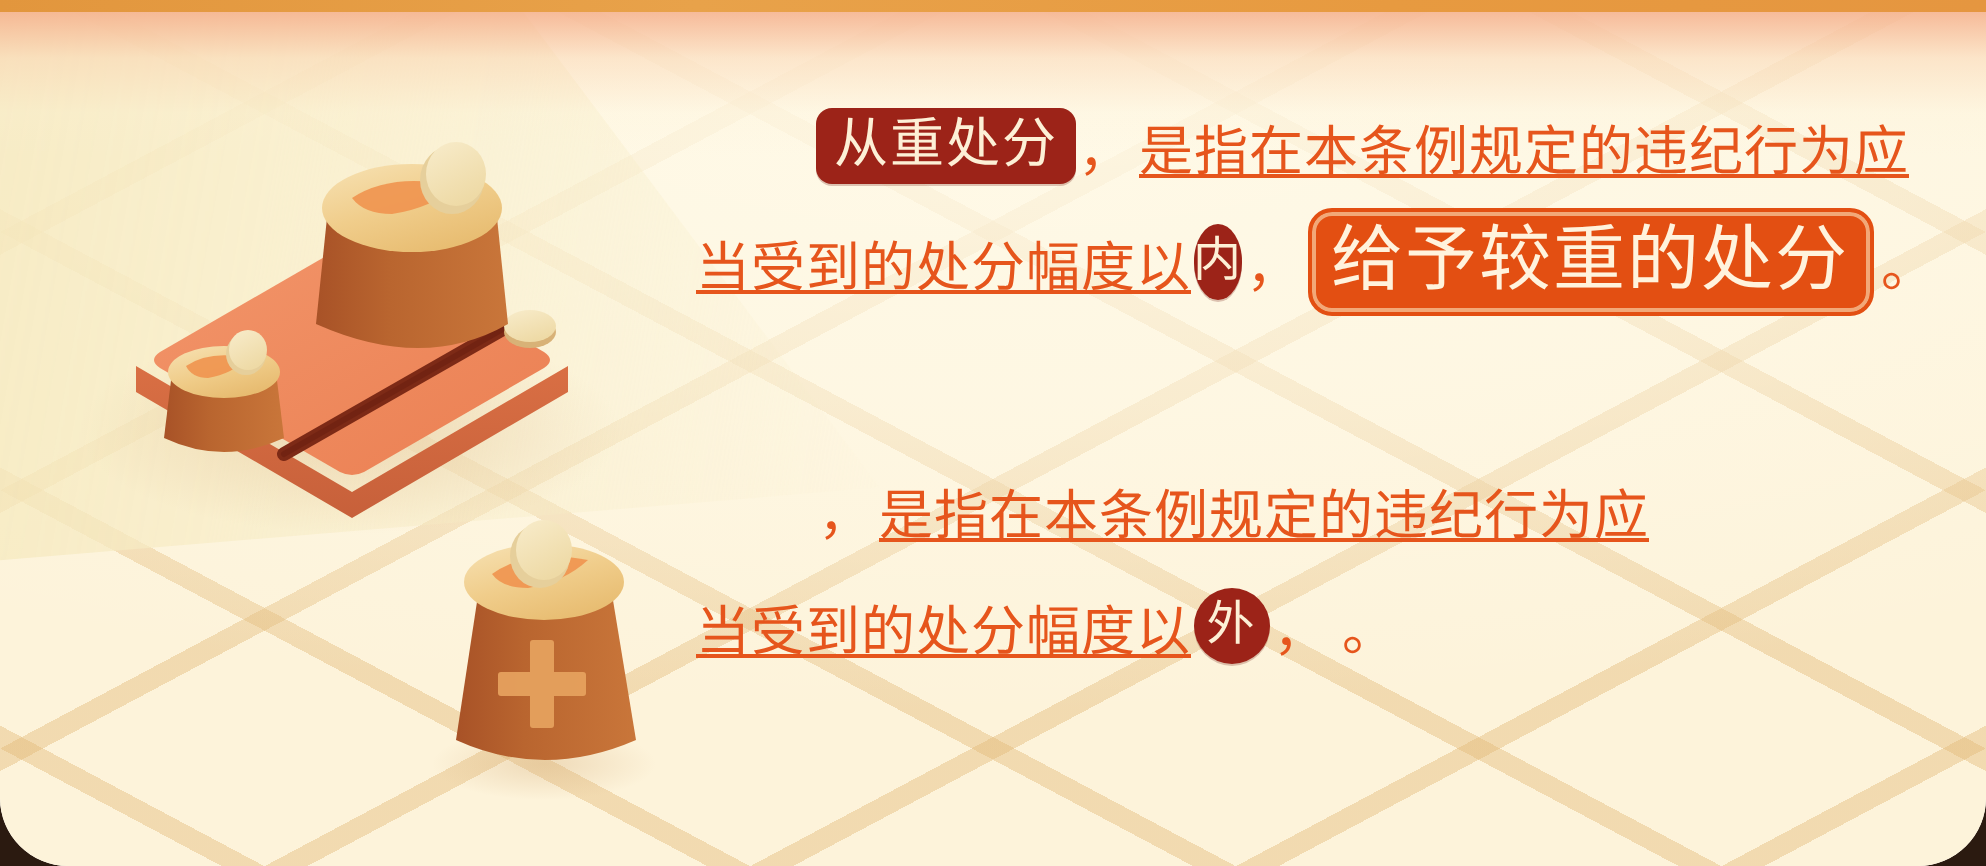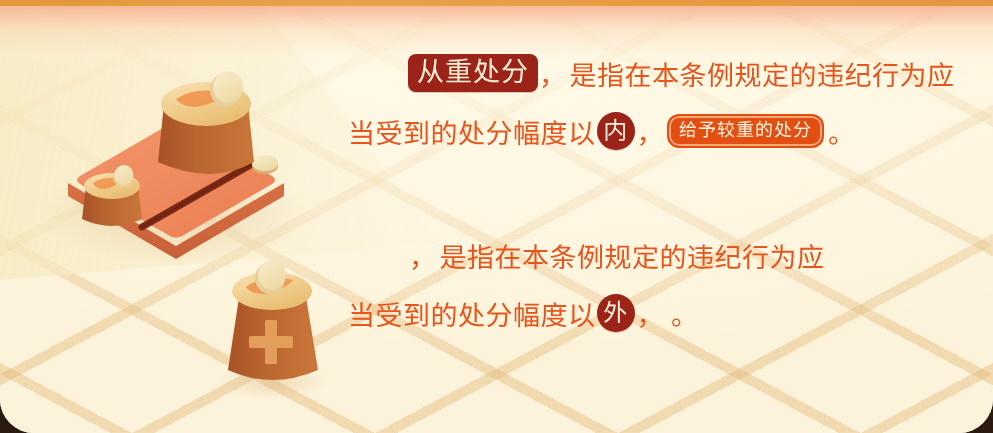--- a/index.html
+++ b/index.html
@@ -83,21 +83,21 @@
     justify-content:flex-start;
     height:58px;
     white-space:nowrap;
     font-size:27px;
     letter-spacing:.5px;
     color:#e6551c;
   }
   .line.l1{padding-left:78px;}
   .line.l2{padding-left:18px;}
 
-  .txt{color:#e6551c;}
+  .txt{color:#e6551c;text-decoration:underline;}
 
   
   .badge-pill{
     display:inline-block;
     background:#9c2318;
     color:#fdf0d6;
     border-radius:8px;
     padding:3px 9px 5px 9px;
     font-size:27px;
     line-height:1.12;
@@ -118,21 +118,21 @@
     box-shadow:0 1px 0 rgba(120,30,18,.25);
   }
   
   .btn-outline{
     display:inline-block;
     background:#e34f12;
     color:#fff3dd;
     border:2px solid #e34f12;
     border-radius:12px;
     padding:4px 10px 6px 10px;
-    font-size:18px;
+    font-size:36px;
     line-height:1.12;
     letter-spacing:1px;
     position:relative;
     box-shadow:inset 0 0 0 2px #f2a878;
   }
   .comma{
     color:#e6551c;
     font-size:27px;
     padding:0 3px 0 1px;
   }

